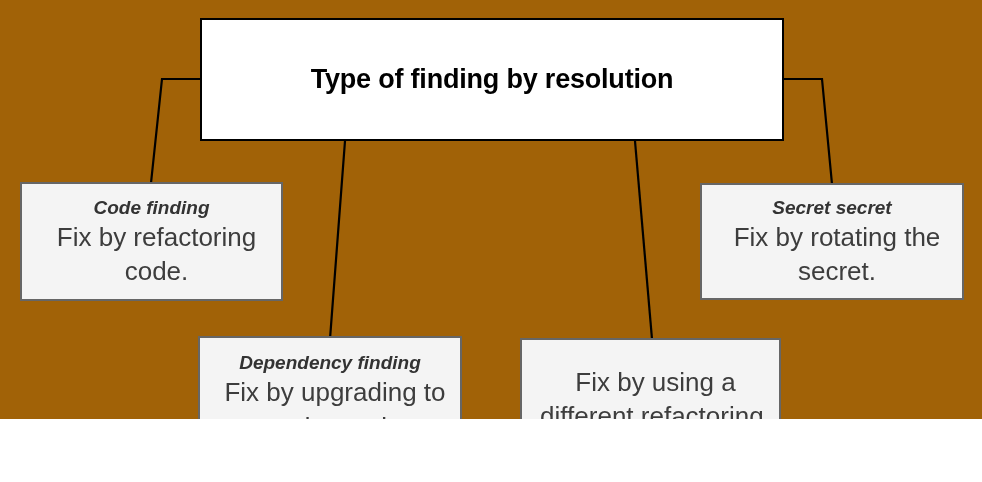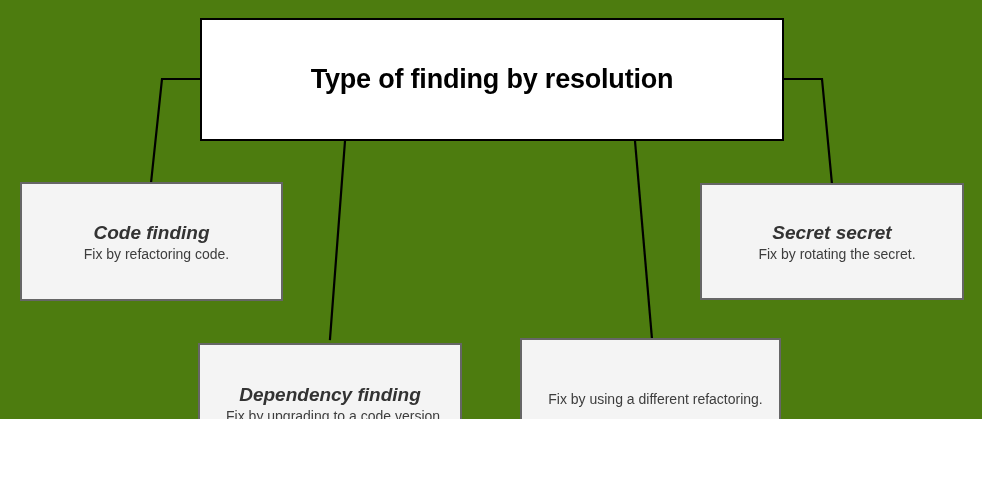--- a/index.html
+++ b/index.html
@@ -4,21 +4,21 @@
 <style>
   html, body {
     margin: 0;
     padding: 0;
     background: #ffffff;
   }
   #canvas {
     position: relative;
     width: 982px;
     height: 419px;
-    background: #4d7c0f;
+    background: #a16207;
     overflow: hidden;
     font-family: "Liberation Sans", sans-serif;
   }
   #connectors {
     position: absolute;
     left: 0;
     top: 0;
     width: 982px;
     height: 482px;
     pointer-events: none;
@@ -54,30 +54,30 @@
     padding: 0 8px;
   }
   .leaf-title {
     font-size: 19px;
     font-weight: bold;
     font-style: italic;
     color: #333333;
     line-height: 1.32;
   }
   .leaf-desc {
-    font-size: 14px;
+    font-size: 26px;
     font-weight: normal;
     font-style: normal;
     color: #3d3d3d;
     line-height: 1.32;
     margin-left: 10px;
   }
   #node-code     { left: 20px;  top: 182px; width: 263px; height: 119px; }
   #node-secret   { left: 700px; top: 183px; width: 264px; height: 117px; }
-  #node-dependency { left: 198px; top: 343px; width: 264px; height: 122px; }
+  #node-dependency { left: 198px; top: 336px; width: 264px; height: 122px; }
   #node-license  { left: 520px; top: 338px; width: 261px; height: 122px; }
 </style>
 </head>
 <body>
 
 <div id="canvas">
 
   <svg id="connectors" viewBox="0 0 982 482" width="982" height="482" aria-hidden="true">
     <g fill="none" stroke="#000000" stroke-width="2.2" stroke-linecap="square">
       <path d="M200,79 L162,79 L151,183"></path>

